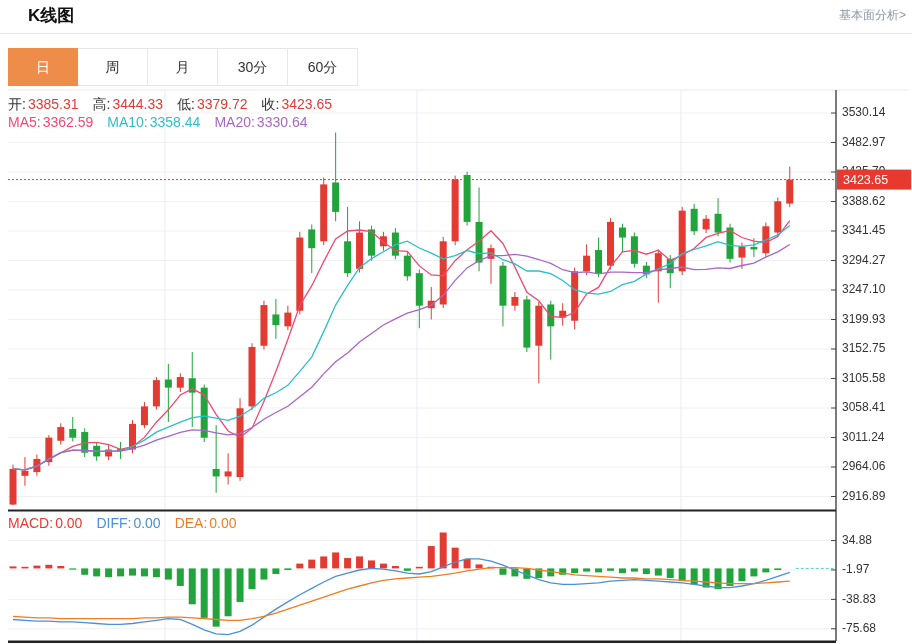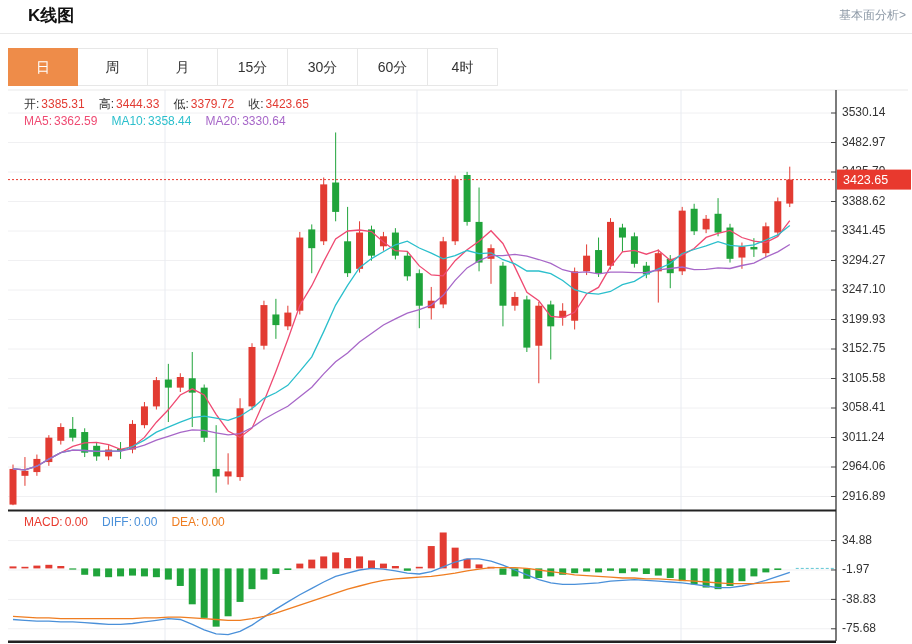--- a/index.html
+++ b/index.html
@@ -7,21 +7,21 @@
     font-family:"Liberation Sans","DejaVu Sans",sans-serif; }
   #app { position:relative; width:912px; height:644px; background:#fff; }
   .page-title { position:absolute; left:8px; top:4px; font-size:17px; font-weight:bold; color:#111;margin-left:20px; }
   .top-link { position:absolute; right:6px; top:7px; font-size:12px; color:#8d99a6; cursor:pointer; }
   .title-divider { position:absolute; left:0; top:33px; width:912px; height:1px; background:#e9e9e9; }
   .tabs { position:absolute; left:8px; top:48px; display:flex; }
   .tab { width:70px; height:38px; line-height:37px; text-align:center; font-size:14px; color:#333;
     background:#fff; border:1px solid #e7e7e7; border-left:none; cursor:pointer; }
   .tab:first-child { border-left:1px solid #e7e7e7; }
   .tab.active { background:#ee8c49; border-color:#ee8c49; color:#fff; }
-  .legend-row { position:absolute; left:24px; font-size:12px; white-space:nowrap; z-index:3; }
+  .legend-row { position:absolute; left:8px; font-size:14px; white-space:nowrap; z-index:3; }
   .legend-row .lbl { color:#333; margin-right:2px; }
   .legend-row .item { margin-right:14px; }
   #chart-svg { position:absolute; left:0; top:0; z-index:1; }
 </style>
 </head>
 <body>
 
 <div id="app">
   <svg id="chart-svg" width="912" height="644">
       <g>
@@ -314,22 +314,20 @@
     </svg>
 
   <div class="page-title">K线图</div>
   <div class="top-link">基本面分析&gt;</div>
   <div class="title-divider"></div>
 
   <div class="tabs">
       <div class="tab active">日</div>
       <div class="tab">周</div>
       <div class="tab">月</div>
-      <div class="tab">15分</div>
       <div class="tab">30分</div>
       <div class="tab">60分</div>
-      <div class="tab">4时</div>
     </div>
 
   <div class="legend-row" style="top:96px;"><span class="item"><span class="lbl">开:</span><span style="color: rgb(226, 59, 50);">3385.31</span></span><span class="item"><span class="lbl">高:</span><span style="color: rgb(226, 59, 50);">3444.33</span></span><span class="item"><span class="lbl">低:</span><span style="color: rgb(226, 59, 50);">3379.72</span></span><span class="item"><span class="lbl">收:</span><span style="color: rgb(226, 59, 50);">3423.65</span></span></div>
   <div class="legend-row" style="top:114px;"><span class="item"><span class="lbl" style="color: rgb(239, 74, 114);">MA5:</span><span style="color: rgb(239, 74, 114);">3362.59</span></span><span class="item"><span class="lbl" style="color: rgb(43, 191, 204);">MA10:</span><span style="color: rgb(43, 191, 204);">3358.44</span></span><span class="item"><span class="lbl" style="color: rgb(167, 103, 200);">MA20:</span><span style="color: rgb(167, 103, 200);">3330.64</span></span></div>
   <div class="legend-row" style="top:515px;"><span class="item"><span class="lbl" style="color: rgb(232, 57, 46);">MACD:</span><span style="color: rgb(232, 57, 46);">0.00</span></span><span class="item"><span class="lbl" style="color: rgb(74, 144, 217);">DIFF:</span><span style="color: rgb(74, 144, 217);">0.00</span></span><span class="item"><span class="lbl" style="color: rgb(239, 125, 33);">DEA:</span><span style="color: rgb(239, 125, 33);">0.00</span></span></div>
 </div>
 
 </body></html>

